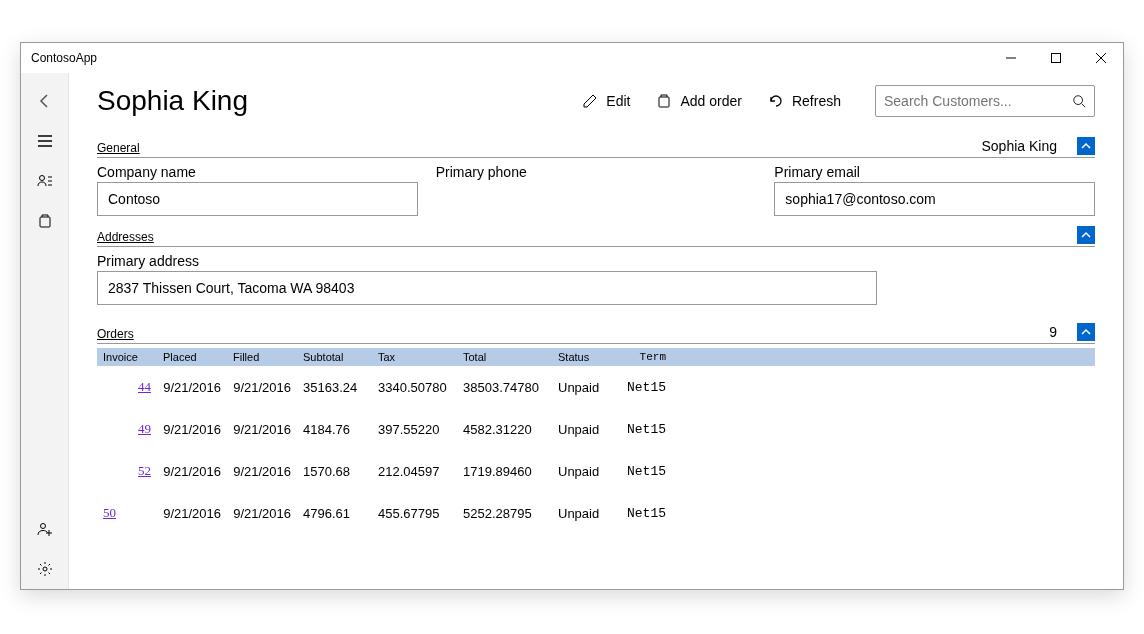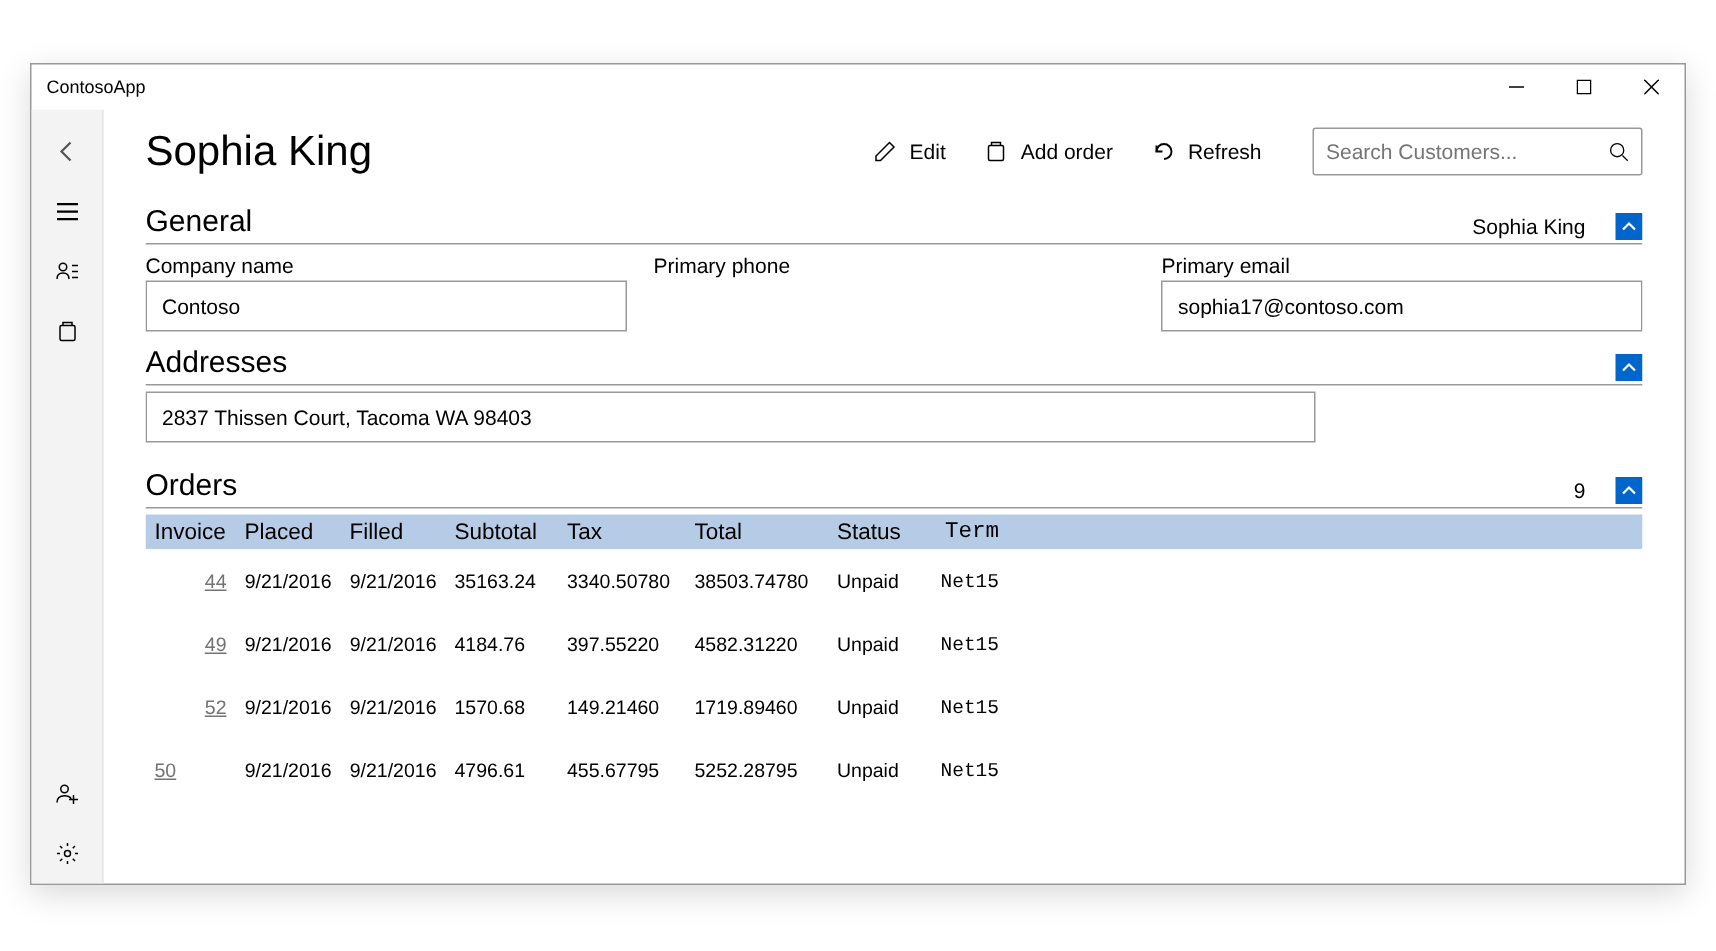--- a/index.html
+++ b/index.html
@@ -70,21 +70,21 @@
   .search-box svg { width: 14px; height: 14px; }
 
   .content { flex: 1; overflow: hidden; }
 
   
   .section-header {
     display: flex; align-items: flex-end;
     border-bottom: 1px solid #999;
     padding-bottom: 2px; margin-top: 10px;
   }
-  .section-title { font-size: 20px; }
+  .section-title { font-size: 12px; text-decoration: underline; }
   .section-header .right { margin-left: auto; display: flex; align-items: center; gap: 10px; font-size: 14px; }
   .collapse-toggle {
     width: 18px; height: 18px;
     background: #0066cc;
     display: flex; align-items: center; justify-content: center;
     margin-left: 10px;
     cursor: pointer;
   }
   .collapse-toggle svg { width: 10px; height: 10px; fill: #fff; }
 
@@ -94,35 +94,35 @@
   .field label { font-size: 14px; padding: 2px 0; }
   .field input {
     height: 34px; border: 1px solid #999;
     padding: 0 10px; font-size: 14px;
     outline: none;
   }
   .field.wide { flex: 0 0 780px; }
 
   
   .orders-head {
-    display: flex; background: #b5cbe6; font-size: 15px;
+    display: flex; background: #b5cbe6; font-size: 11px;
     margin-top: 4px;
   }
   .orders-head div, .orders-row div {
     padding: 3px 6px;
     white-space: nowrap; overflow: hidden;
   }
   .col-invoice{ width:60px;} .col-placed{width:70px;} .col-filled{width:70px;}
   .col-subtotal{width:75px;} .col-tax{width:85px; text-align:left;} .col-total{width:95px;}
   .col-status{width:60px;} .col-term{width:60px; text-align:right;font-family:Liberation Mono, monospace;}
   .orders-row {
     display: flex; font-size: 13px; align-items: center;
     height: 42px;
   }
-  .orders-row .col-invoice a { color: #737373; text-decoration: underline; cursor: pointer; }
+  .orders-row .col-invoice a { color: #6d28d9; text-decoration: underline; cursor: pointer; font-family: Liberation Serif, serif; }
   .orders-list { overflow: hidden; }
 </style>
 </head>
 <body>
 
 <div class="window">
 
   <div class="titlebar">
     <span>ContosoApp</span>
     <div class="titlebar-btns">
@@ -258,20 +258,21 @@
           <div class="right">
             <div class="collapse-toggle">
               <svg viewBox="0 0 10 10">
                   <path d="M1 7 L5 3 L9 7" fill="none" stroke="#fff" stroke-width="1.5"></path>
                 </svg>
             </div>
           </div>
         </div>
         <div class="form-row">
           <div class="field wide">
+            <label>Primary address</label>
             <input value="2837 Thissen Court, Tacoma WA 98403" style="">
           </div>
         </div>
 
         <div class="section-header" style="margin-top:18px">
           <span class="section-title">Orders</span>
           <div class="right">
             <span>9</span>
             <div class="collapse-toggle">
               <svg viewBox="0 0 10 10">
@@ -309,21 +310,21 @@
               <div class="col-tax">397.55220</div>
               <div class="col-total">4582.31220</div>
               <div class="col-status">Unpaid</div>
               <div class="col-term">Net15</div>
             </div>
             <div class="orders-row">
               <div class="col-invoice" style="text-align:right"><a>52</a></div>
               <div class="col-placed" style="text-align:right">9/21/2016</div>
               <div class="col-filled" style="text-align:right">9/21/2016</div>
               <div class="col-subtotal">1570.68</div>
-              <div class="col-tax">149.21460</div>
+              <div class="col-tax">212.04597</div>
               <div class="col-total">1719.89460</div>
               <div class="col-status">Unpaid</div>
               <div class="col-term">Net15</div>
             </div>
             <div class="orders-row">
               <div class="col-invoice" style="text-align:left"><a>50</a></div>
               <div class="col-placed" style="text-align:right">9/21/2016</div>
               <div class="col-filled" style="text-align:right">9/21/2016</div>
               <div class="col-subtotal">4796.61</div>
               <div class="col-tax">455.67795</div>

